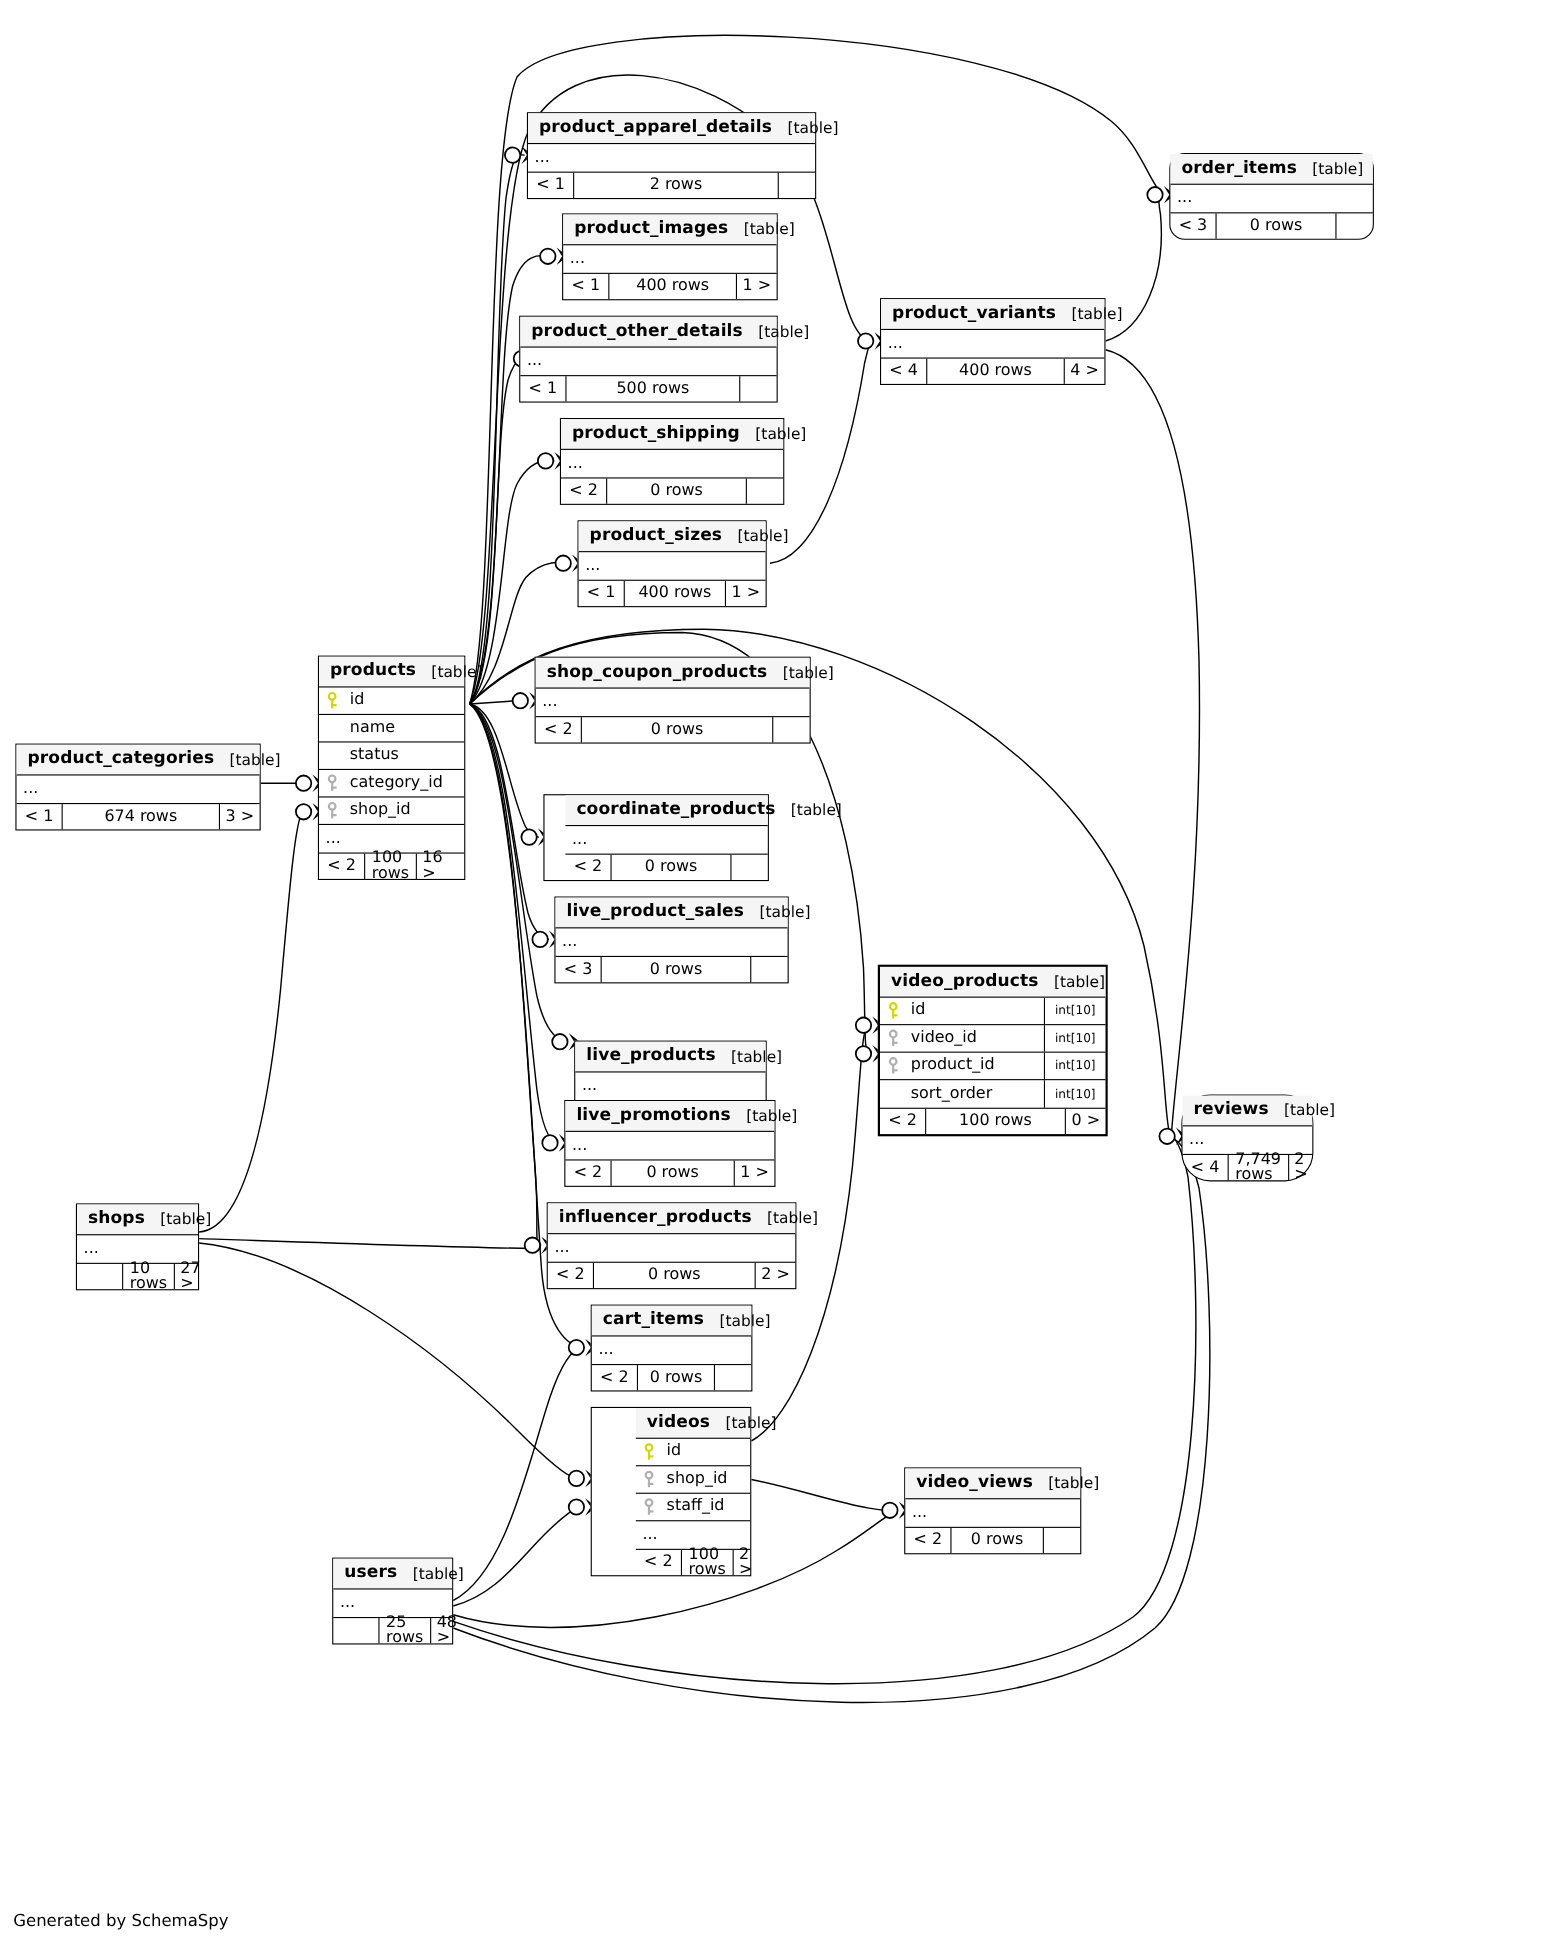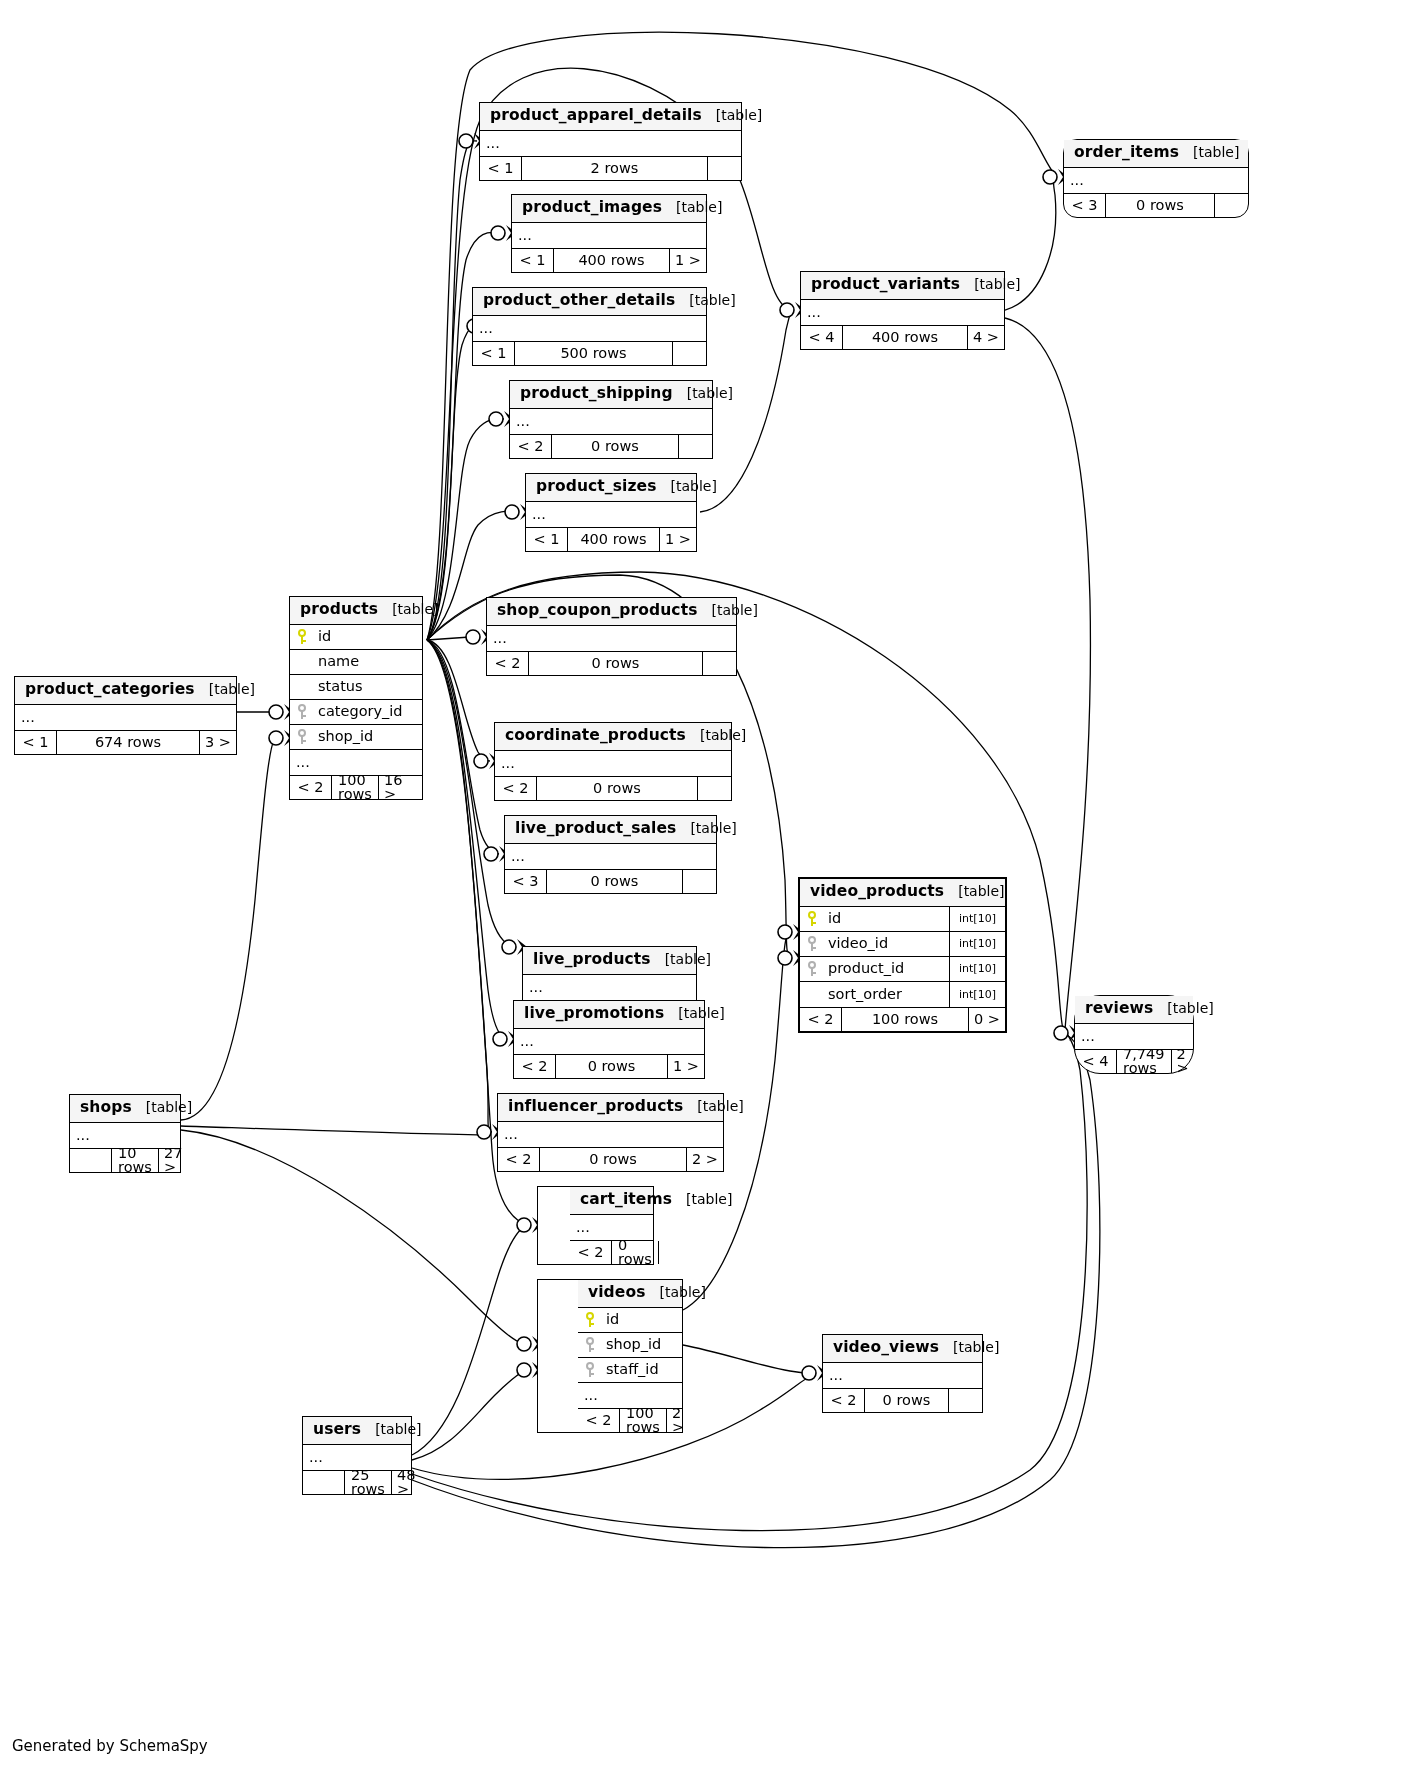--- a/index.html
+++ b/index.html
@@ -50,21 +50,21 @@
     line-height: 1;
   }
   .table-node.highlight {
     border: 2.5px solid #000000;
   }
   .tbl-title {
     background: #f5f5f5;
     border-bottom: 1.8px solid #000000;
     padding: 5px 10px 6px 10px;
     display: flex;
-    align-items: flex-start;
+    align-items: flex-end;
     justify-content: space-between;
     white-space: nowrap;
   }
   .tbl-title .tname {
     font-weight: bold;
     font-size: 15.5px;
     letter-spacing: 0.1px;
   }
   .tbl-title .ttag {
     font-size: 14px;
@@ -515,21 +515,21 @@
           <div class="tbl-row ellipsis-row">
             <span class="colname">...</span>
           </div>
         </div>
         <div class="tbl-foot">
           <span class="fcell fleft">&lt; 2</span>
           <span class="fcell fmid">0 rows</span>
           <span class="fcell fright"></span>
         </div>
       </div>
-      <div class="table-node" style="left: 494px; top: 722px; width: 238px;">
+      <div class="table-node" style="left: 494px; top: 722px; width: 205px; padding-left: 19px;">
         <div class="tbl-title">
           <span class="tname">coordinate_products</span>
           <span class="ttag">[table]</span>
         </div>
         <div class="tbl-rows">
           <div class="tbl-row ellipsis-row">
             <span class="colname">...</span>
           </div>
         </div>
         <div class="tbl-foot">
@@ -595,21 +595,21 @@
           <div class="tbl-row ellipsis-row">
             <span class="colname">...</span>
           </div>
         </div>
         <div class="tbl-foot">
           <span class="fcell fleft">&lt; 2</span>
           <span class="fcell fmid">0 rows</span>
           <span class="fcell fright">2 &gt;</span>
         </div>
       </div>
-      <div class="table-node" style="left: 537px; top: 1186px; width: 117px; padding-left: 32px;">
+      <div class="table-node" style="left: 537px; top: 1186px; width: 147px;">
         <div class="tbl-title">
           <span class="tname">cart_items</span>
           <span class="ttag">[table]</span>
         </div>
         <div class="tbl-rows">
           <div class="tbl-row ellipsis-row">
             <span class="colname">...</span>
           </div>
         </div>
         <div class="tbl-foot">

